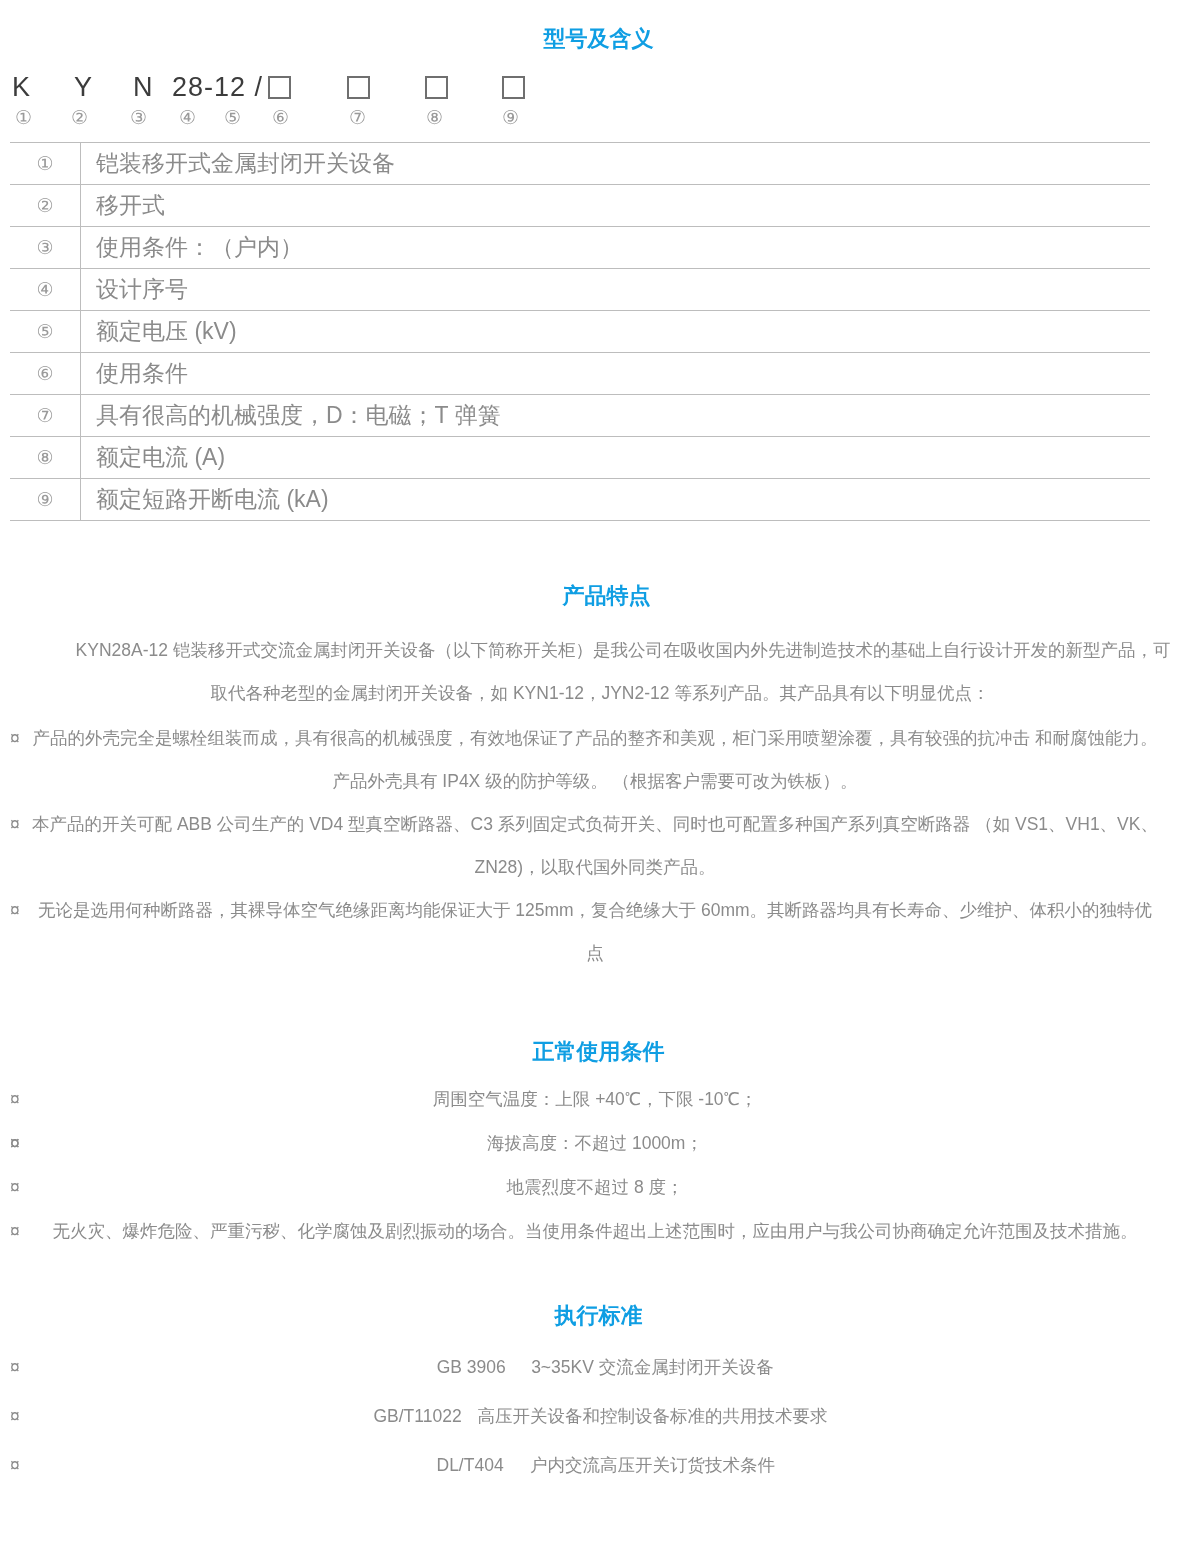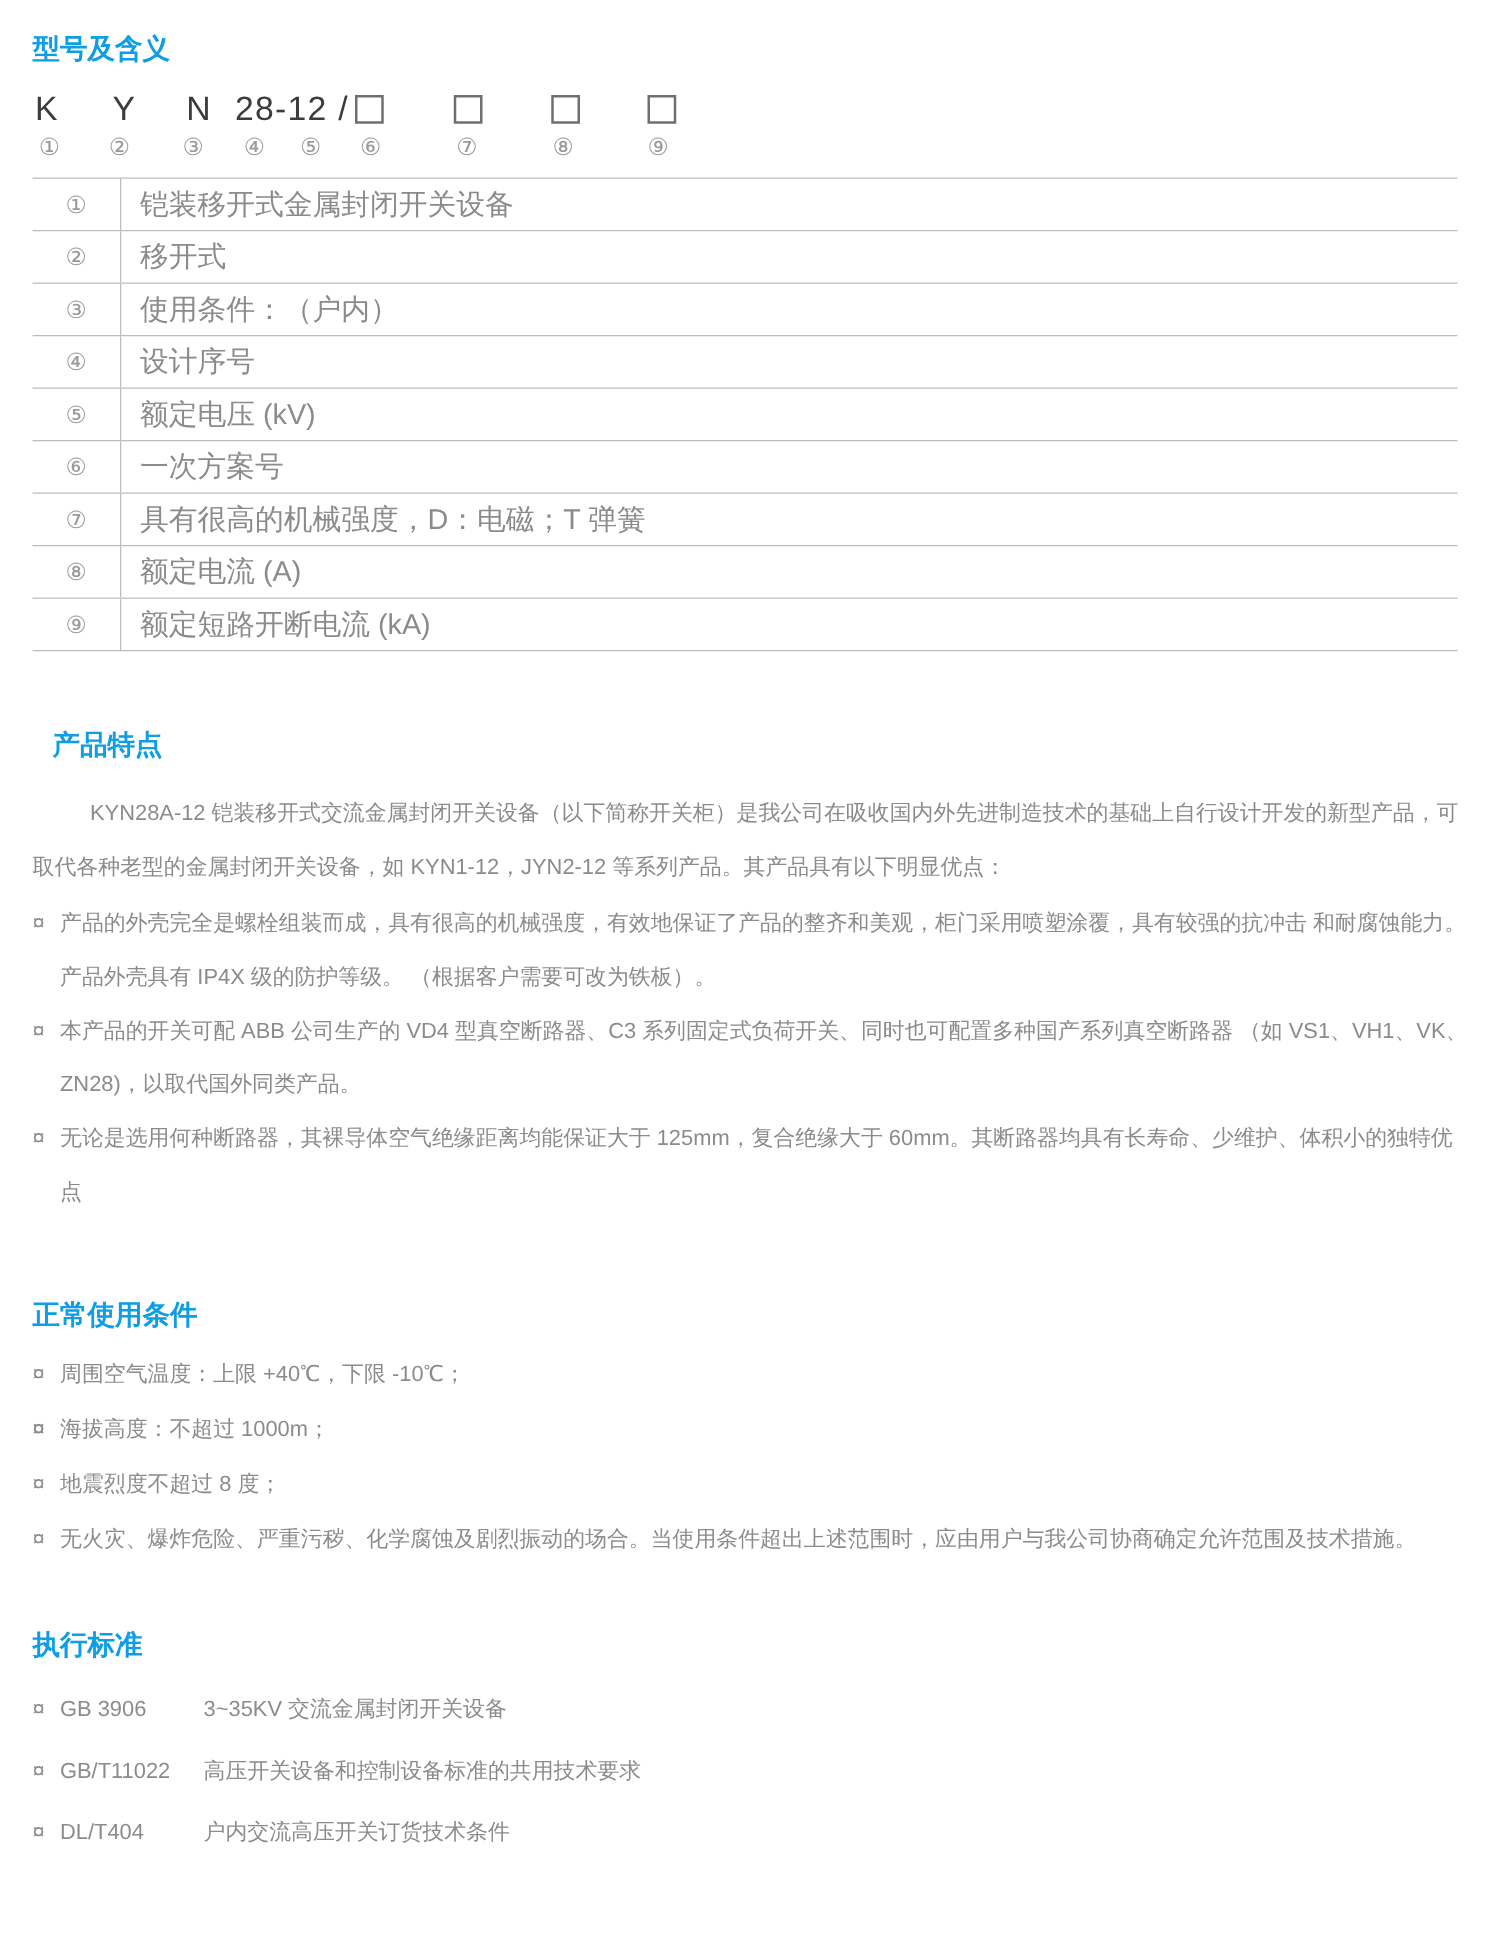--- a/index.html
+++ b/index.html
@@ -1,21 +1,21 @@
 <!DOCTYPE html>
 <html><head>
 <meta charset="utf-8">
 <style>
   html,body { margin:0; padding:0; background:#ffffff; }
   .page {
     width:1197px; height:1560px; background:#ffffff; overflow:hidden;
     font-family:"Liberation Sans", sans-serif;
     box-sizing:border-box;
   }
-  .content { padding:0 26px; }
+  .content { padding:0 10px;text-align:center; }
 
   .sec-title {
     margin:0; font-size:22px; font-weight:bold; color:#0f9ee3; line-height:26px;
   }
   .t1 { padding-top:26px; }
   .t2 { padding-top:62px;margin-left:16px; }
   .t3 { padding-top:64px; }
   .t4 { padding-top:50px; }
 
   
@@ -33,21 +33,21 @@
   .mtable { margin-top:6px; width:1140px; border-top:1px solid #bdbdbd; }
   .mrow { display:flex; align-items:stretch; height:41px; border-bottom:1px solid #bdbdbd; }
   .mnum {
     flex:0 0 70px; display:flex; align-items:center; justify-content:center;
     font-size:19px; color:#9a9a9a; border-right:1px solid #bdbdbd;
   }
   .mdesc { flex:1; display:flex; align-items:center; padding-left:15px; font-size:23px; color:#8b8b8b; }
 
   
   .body-text { font-size:17.5px; color:#8b8b8b; }
-  .intro { margin:20px 0 0; line-height:43px; text-indent:46px; width:1148px; }
+  .intro { margin:20px 16px 0; line-height:43px; text-indent:46px; width:1148px; }
   .blist { margin-top:2px; width:1148px; }
   .bullet { position:relative; padding-left:22px; line-height:43px; margin:0; }
   .bullet .marker { position:absolute; left:0; top:0; }
   .cond-list { margin-top:12px; }
   .cond { line-height:44px; }
   .std-list { margin-top:14px; }
   .std { line-height:49px; }
   .std .code { display:inline-block; width:110px; }
 </style>
 </head>
@@ -94,21 +94,21 @@
       <div class="mrow">
         <div class="mnum">④</div>
         <div class="mdesc">设计序号</div>
       </div>
       <div class="mrow">
         <div class="mnum">⑤</div>
         <div class="mdesc">额定电压 (kV)</div>
       </div>
       <div class="mrow">
         <div class="mnum">⑥</div>
-        <div class="mdesc">一次方案号</div>
+        <div class="mdesc">使用条件</div>
       </div>
       <div class="mrow">
         <div class="mnum">⑦</div>
         <div class="mdesc">具有很高的机械强度，D：电磁；T 弹簧</div>
       </div>
       <div class="mrow">
         <div class="mnum">⑧</div>
         <div class="mdesc">额定电流 (A)</div>
       </div>
       <div class="mrow">

